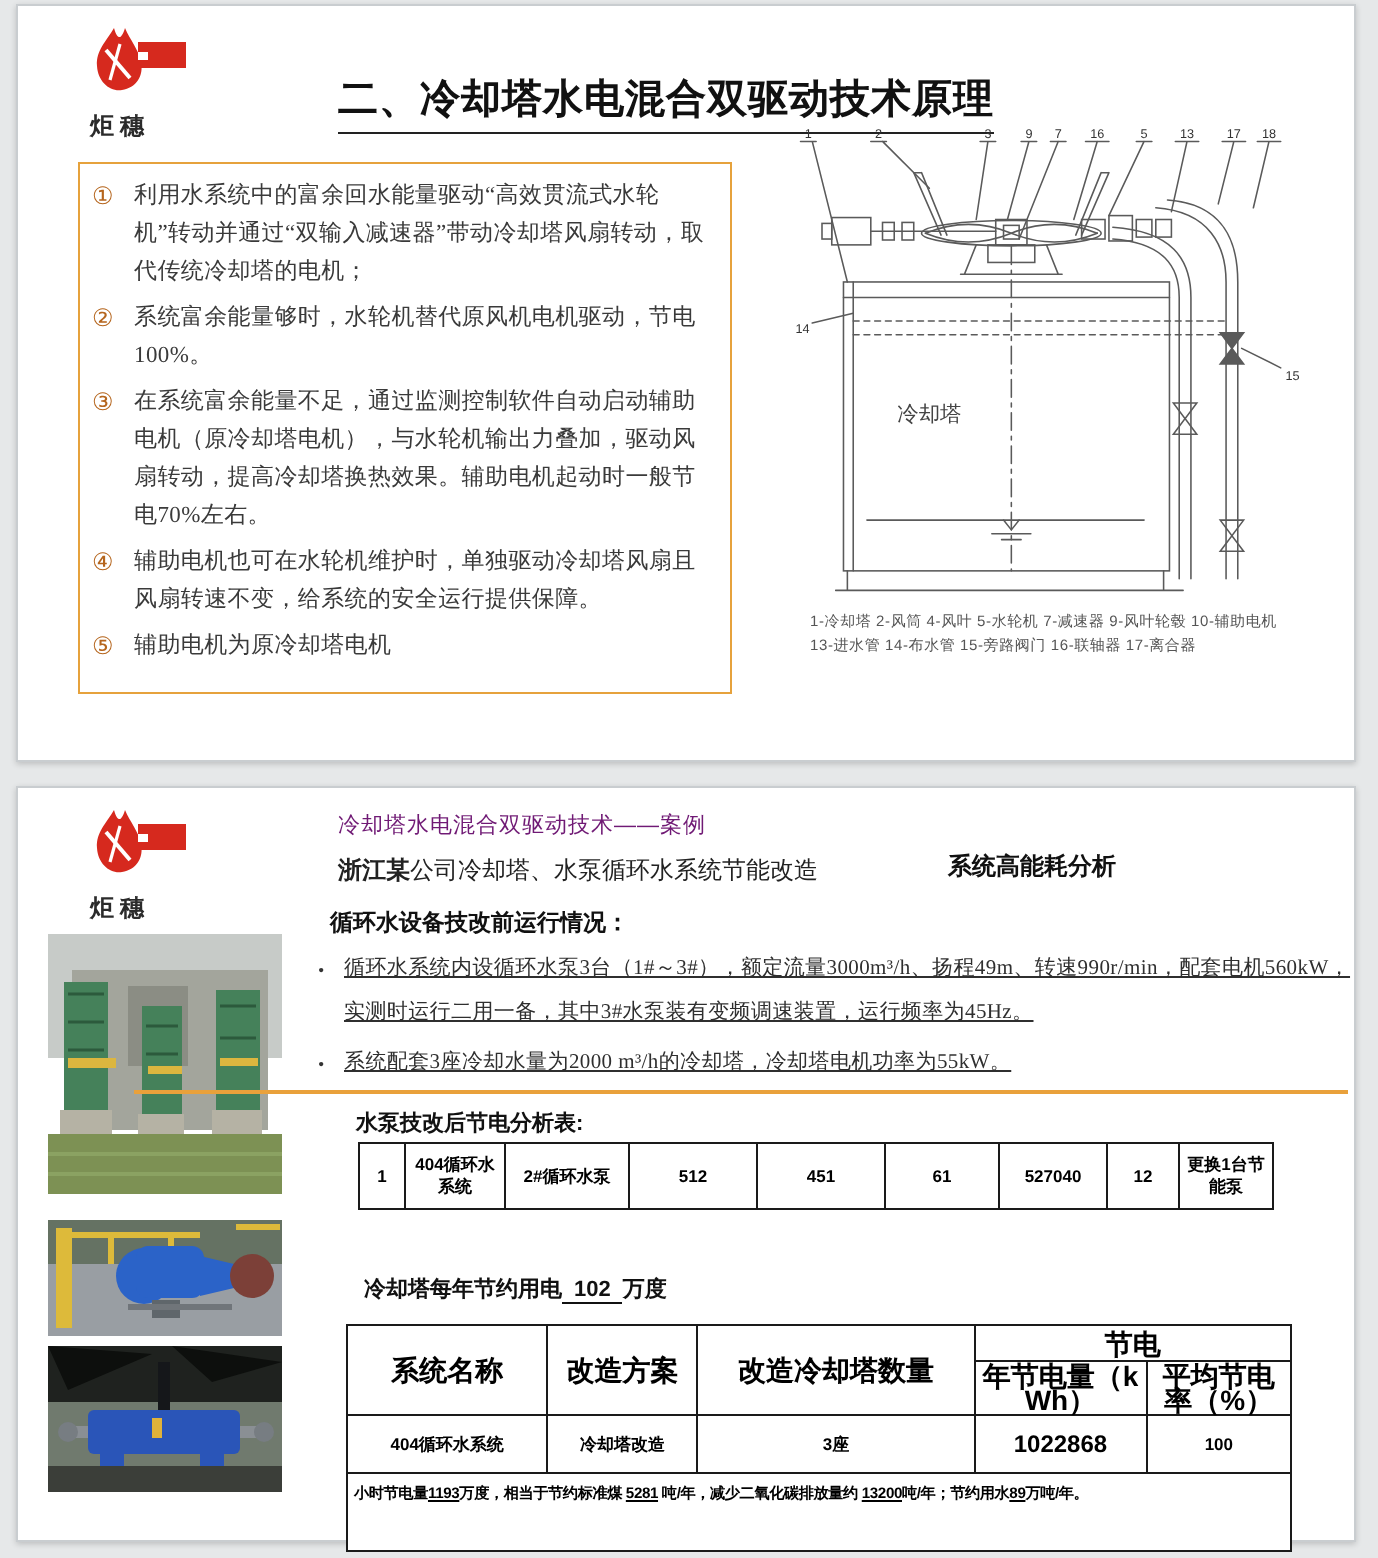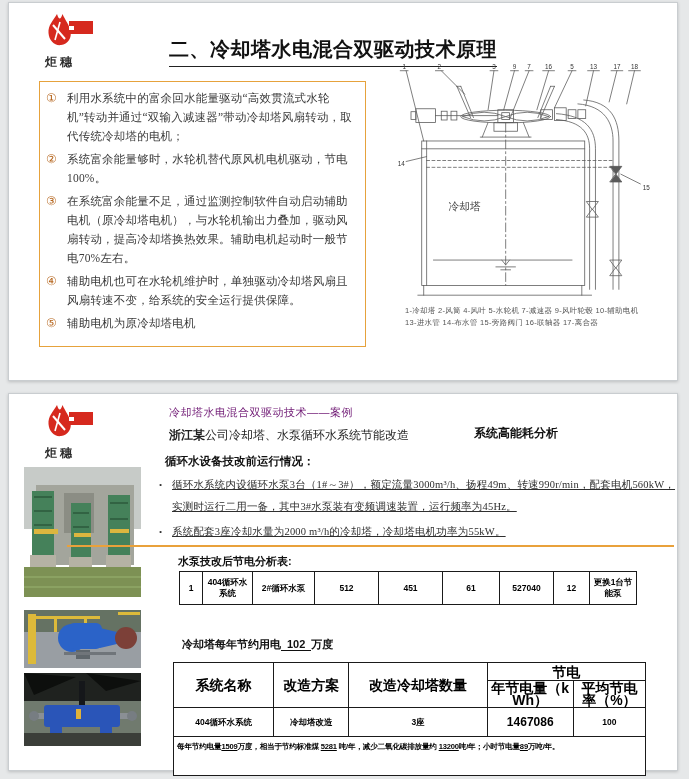--- a/index.html
+++ b/index.html
@@ -336,22 +336,22 @@
       <th colspan="2" style="height:15px">节电</th>
     </tr>
     <tr>
       <th style="height:18px">年节电量（kWh）</th>
       <th style="height:18px">平均节电率（%）</th>
     </tr>
     <tr>
       <td style="height:26px">404循环水系统</td>
       <td>冷却塔改造</td>
       <td>3座</td>
-      <td class="bigval">1467086</td>
+      <td class="bigval">1022868</td>
       <td>100</td>
     </tr>
     <tr>
-      <td colspan="5" class="frow"><span>每年节约电量</span><span class="u">1509</span><span>万度，相当于节约标准煤 </span><span class="u">5281</span><span> 吨/年，减少二氧化碳排放量约 </span><span class="u">13200</span><span>吨/年；小时节电量</span><span class="u">89</span><span>万吨/年。</span></td>
+      <td colspan="5" class="frow"><span>小时节电量</span><span class="u">1193</span><span>万度，相当于节约标准煤 </span><span class="u">5281</span><span> 吨/年，减少二氧化碳排放量约 </span><span class="u">13200</span><span>吨/年；节约用水</span><span class="u">89</span><span>万吨/年。</span></td>
     </tr>
   </tbody>
     </table>
 
 </div>
 
 </body></html>

